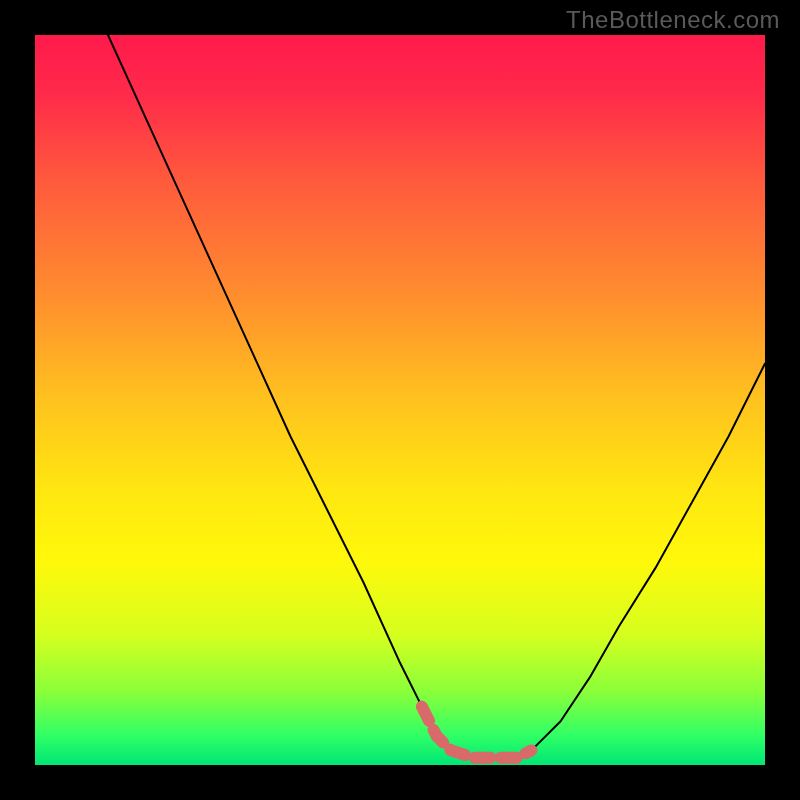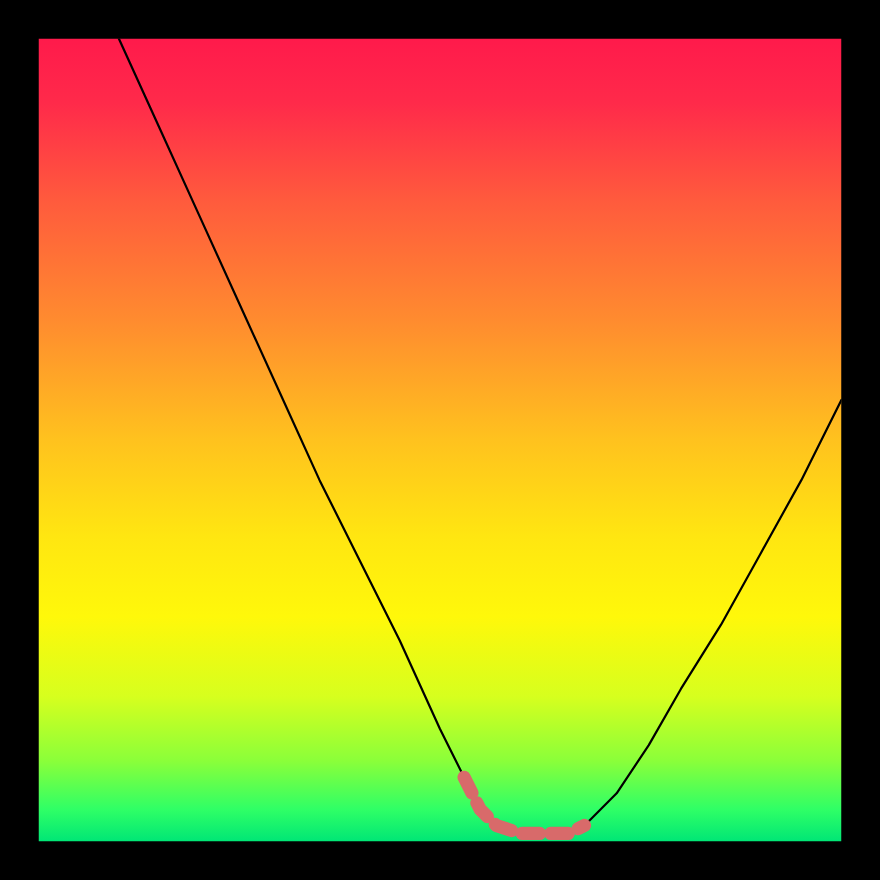--- a/index.html
+++ b/index.html
@@ -36,20 +36,21 @@
   }
   svg {
     display: block;
   }
 </style>
 </head>
 <body>
 
 <div class="frame">
 
+  <div class="watermark">TheBottleneck.com</div>
 
   <svg class="plot" viewBox="0 0 730 730" preserveAspectRatio="none">
     <defs>
       <linearGradient id="bg-grad" x1="0" y1="0" x2="0" y2="1">
           <stop offset="0%" stop-color="#ff1a4b"></stop>
           <stop offset="8%" stop-color="#ff2a4a"></stop>
           <stop offset="20%" stop-color="#ff5a3d"></stop>
           <stop offset="35%" stop-color="#ff8b2f"></stop>
           <stop offset="50%" stop-color="#ffc21e"></stop>
           <stop offset="62%" stop-color="#ffe611"></stop>

